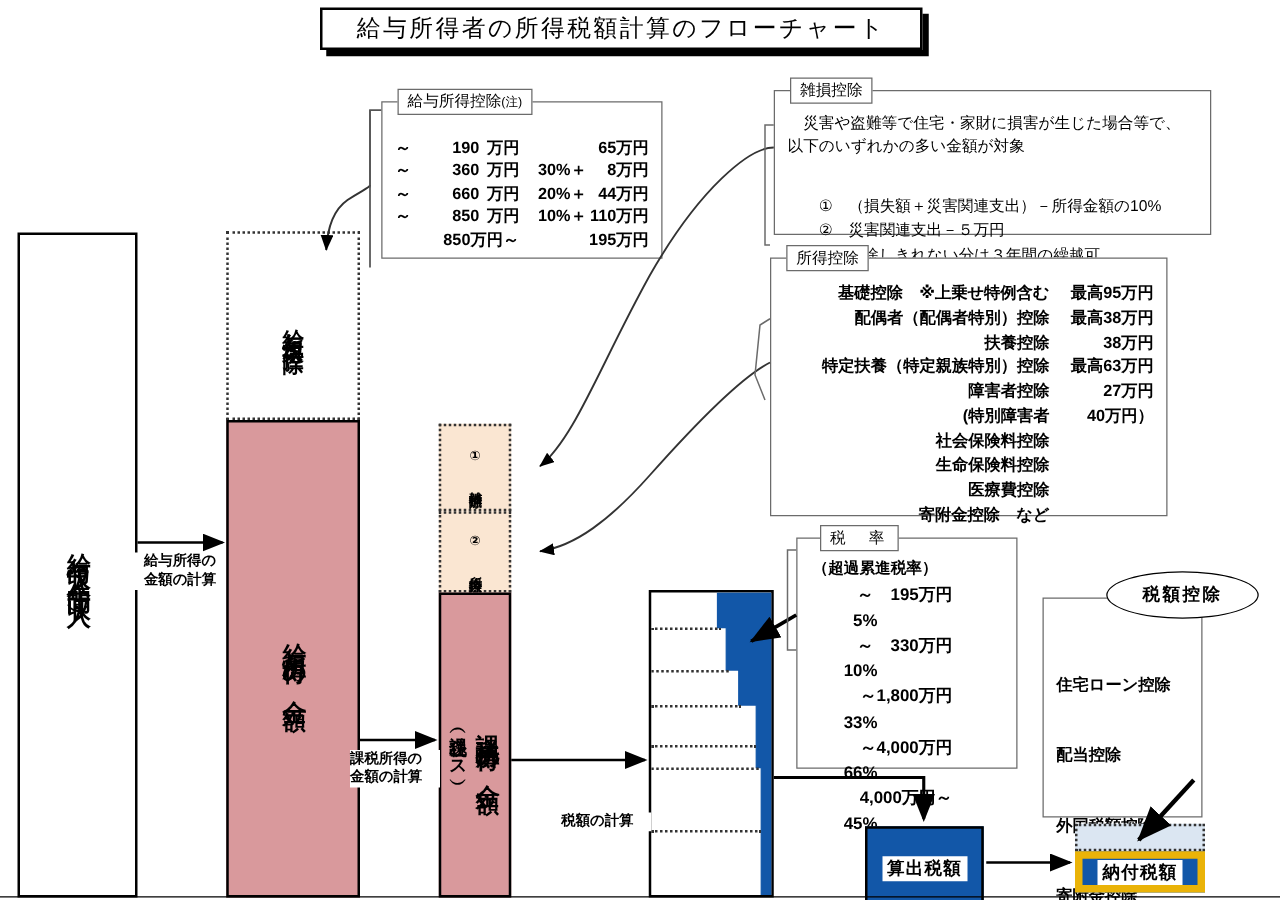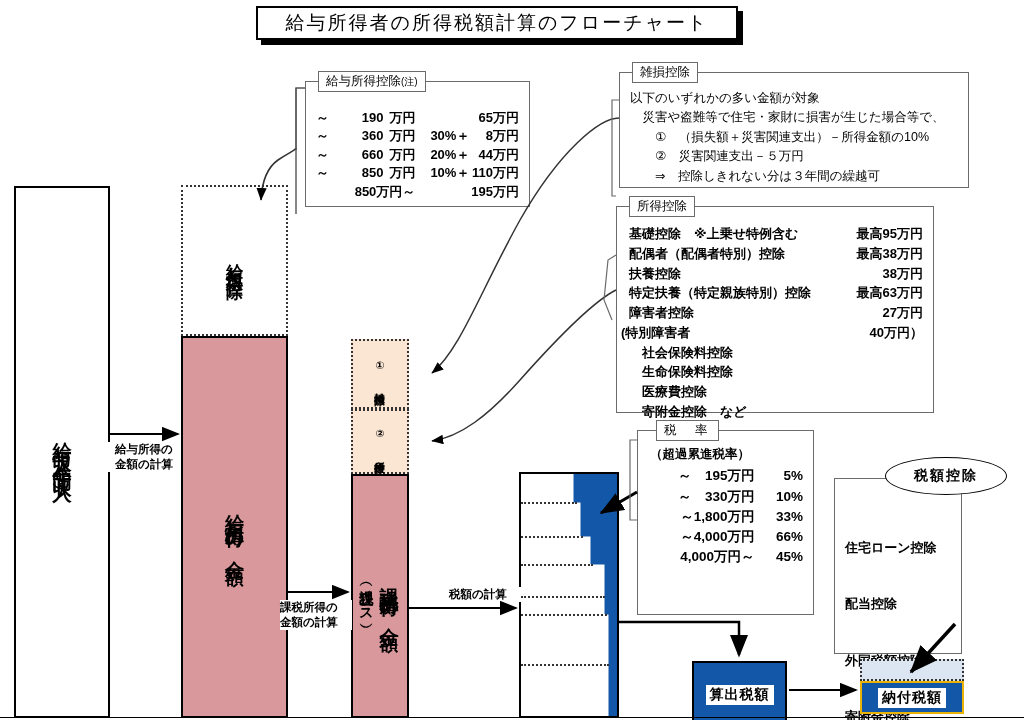--- a/index.html
+++ b/index.html
@@ -32,27 +32,27 @@
 
   
   .tbl{font-family:"Liberation Sans","DejaVu Sans",sans-serif;font-size:13px;line-height:1.42;}
   .tbl .row{display:flex;white-space:pre;font-weight:600;}
   .c-tilde{width:22px;text-align:left;}
   .c-amt{width:76px;text-align:right;}
   .c-unit{width:42px;text-align:left;padding-left:6px;}
   .c-rate{width:74px;text-align:right;}
   .c-ded{width:72px;text-align:right;}
 
-  .rate-row{display:flex;white-space:pre;font-weight:600;font-size:13.5px;line-height:1.5;}
+  .rate-row{display:flex;white-space:pre;font-weight:600;font-size:13.5px;line-height:1.5;flex-direction:column;}
   .rate-amt{width:112px;text-align:right;}
   .rate-pct{width:52px;text-align:right;}
 
   
   .ded-row{display:flex;white-space:pre;font-size:13px;line-height:1.52;font-weight:600;}
-  .ded-name{width:212px;}
+  .ded-name{width:212px;text-align:right;}
   .ded-val{width:84px;text-align:right;}
 
   
   .bar{border:2px solid #000;background:#fff;}
   .bar-pink{background:#d9999c;border:2px solid #000;}
   .bar-dotted{border:2px dotted #333;background:#fff;}
   .seg-cream{background:#fae6d2;border:2px dotted #333;}
   .bar-blue{background:#1257a8;border:1px solid #000;}
   .bar-lightblue{background:#dbe6f2;border:2px dotted #333;}
 
@@ -134,23 +134,23 @@
         <span class="c-amt" style="width:118px;">850万円～</span>
         <span class="c-rate"></span>
         <span class="c-ded">195万円</span>
       </div>
     </div>
   </div>
 
   <div class="abs callout" style="left:619px;top:72px;width:350px;height:116px;">
     <div class="callout-tab">雑損控除</div>
     <div class="callout-body" style="padding-top:16px;">
+      <div style="white-space:pre;">　災害や盗難等で住宅・家財に損害が生じた場合等で、</div>
       <div style="white-space:pre;">以下のいずれかの多い金額が対象</div>
-      <div style="white-space:pre;">　災害や盗難等で住宅・家財に損害が生じた場合等で、</div>
-      <div style="white-space:pre;">　　①　（損失額＋災害関連支出）－所得金額の10%</div>
+      <div style="white-space:pre;margin-top:28px;">　　①　（損失額＋災害関連支出）－所得金額の10%</div>
       <div style="white-space:pre;">　　②　災害関連支出－５万円</div>
       <div style="white-space:pre;">　　⇒　控除しきれない分は３年間の繰越可</div>
     </div>
   </div>
 
   <div class="abs callout" style="left:616px;top:206px;width:318px;height:207px;">
     <div class="callout-tab">所得控除</div>
     <div class="callout-body" style="padding-top:17px;padding-left:12px;">
       <div class="ded-row"><span class="ded-name">基礎控除　※上乗せ特例含む</span><span class="ded-val">最高95万円</span></div>
       <div class="ded-row"><span class="ded-name">配偶者（配偶者特別）控除</span><span class="ded-val">最高38万円</span></div>
@@ -233,27 +233,27 @@
     <div class="abs" style="left:0;top:122px;width:84px;height:0;border-top:2px dotted #333;"></div>
     <div class="abs" style="left:0;top:140px;width:86px;height:0;border-top:2px dotted #333;"></div>
     <div class="abs" style="left:0;top:190px;width:88px;height:0;border-top:2px dotted #333;"></div>
   </div>
 
   <div class="abs bar-blue box-center" style="left:692px;top:661px;width:95px;height:68px;border:2px solid #000;">
     <span class="blue-label">算出税額</span>
   </div>
 
   <div class="abs bar-lightblue" style="left:860px;top:659px;width:104px;height:22px;"></div>
-  <div class="abs bar-blue box-center" style="left:860px;top:681px;width:104px;height:33px;border:2px solid #eab308;">
+  <div class="abs bar-blue box-center" style="left:860px;top:681px;width:104px;height:33px;border:6px solid #eab308;">
     <span class="blue-label">納付税額</span>
   </div>
 
   <div class="abs arrow-label" style="left:108px;top:442px;width:72px;text-align:center;">給与所得の<br>金額の計算</div>
   <div class="abs arrow-label" style="left:280px;top:600px;width:72px;">課税所得の<br>金額の計算</div>
-  <div class="abs arrow-label" style="left:449px;top:587px;width:72px;">税額の計算</div>
+  <div class="abs arrow-label" style="left:449px;top:650px;width:72px;">税額の計算</div>
 
   <svg width="1024" height="720" viewBox="0 0 1024 720">
     <defs>
       <marker id="ah" markerWidth="9" markerHeight="9" refX="7.5" refY="3.2" orient="auto" markerUnits="strokeWidth">
         <path d="M0,0 L8,3.2 L0,6.4 z" fill="#000"></path>
       </marker>
       <marker id="ah2" markerWidth="10" markerHeight="10" refX="8" refY="3.6" orient="auto" markerUnits="strokeWidth">
         <path d="M0,0 L9,3.6 L0,7.2 z" fill="#000"></path>
       </marker>
     </defs>

